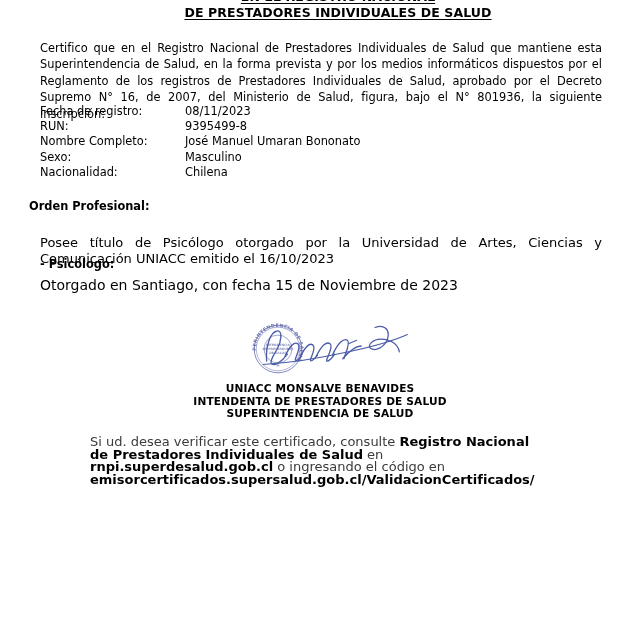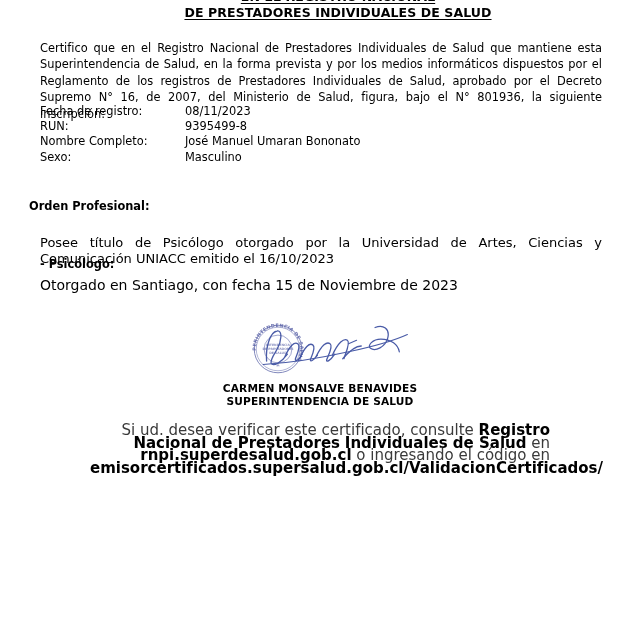--- a/index.html
+++ b/index.html
@@ -146,24 +146,24 @@
     font-size: 10.6px;
     font-weight: bold;
     line-height: 12.6px;
     letter-spacing: 0.15px;
   }
 
   
   .footer {
     position: absolute;
     left: 90px;
-    top: 424px;
+    top: 436px;
     width: 460px;
-    text-align: right;
-    font-size: 15px;
+    text-align: left;
+    font-size: 13px;
     line-height: 12.6px;
     color: #3a3a3a;
   }
   .footer b {
     color: #000000;
     font-weight: bold;
   }
 </style>
 </head>
 <body>
@@ -187,20 +187,24 @@
         <td class="label">RUN:</td>
         <td class="value">9395499-8</td>
       </tr>
       <tr>
         <td class="label">Nombre Completo:</td>
         <td class="value">José Manuel Umaran Bononato</td>
       </tr>
       <tr>
         <td class="label">Sexo:</td>
         <td class="value">Masculino</td>
+      </tr>
+      <tr>
+        <td class="label">Nacionalidad:</td>
+        <td class="value">Chilena</td>
       </tr>
     </tbody>
   </table>
 
   <div class="orden-heading">Orden Profesional:</div>
   <div class="orden-item">- Psicólogo:</div>
   <div class="orden-desc">Posee título de Psicólogo otorgado por la Universidad de Artes, Ciencias y Comunicación UNIACC emitido el 16/10/2023</div>
 
   <div class="otorgado">Otorgado en Santiago, con fecha 15 de Noviembre de 2023</div>
 
@@ -236,21 +240,22 @@
         <path d="M140,70 C152,56 162,48 172,48" stroke-width="2.3"></path>
         <path d="M196,16 C210,10 222,18 218,34 C214,50 196,58 188,52 C182,47 192,36 206,36 C224,36 236,46 238,58" stroke-width="2.2"></path>
         <path d="M2,80 C40,78 96,70 150,58 C192,49 226,40 252,28" stroke-width="1.9"></path>
         <path d="M150,44 L164,38" stroke-width="1.8"></path>
       </g>
     </svg>
 
   </div>
 
   <div class="sign-block">
-    <div>CARMEN MONSALVE BENAVIDES</div>
+    <div>UNIACC MONSALVE BENAVIDES</div>
+    <div>INTENDENTA DE PRESTADORES DE SALUD</div>
     <div>SUPERINTENDENCIA DE SALUD</div>
   </div>
 
   <div class="footer">
     <span>Si ud. desea verificar este certificado, consulte </span><b>Registro Nacional de Prestadores</b>
     <b>Individuales de Salud</b><span> en </span><b>rnpi.superdesalud.gob.cl</b><span> o ingresando el código en</span>
     <br>
     <b>emisorcertificados.supersalud.gob.cl/ValidacionCertificados/</b>
   </div>
 

